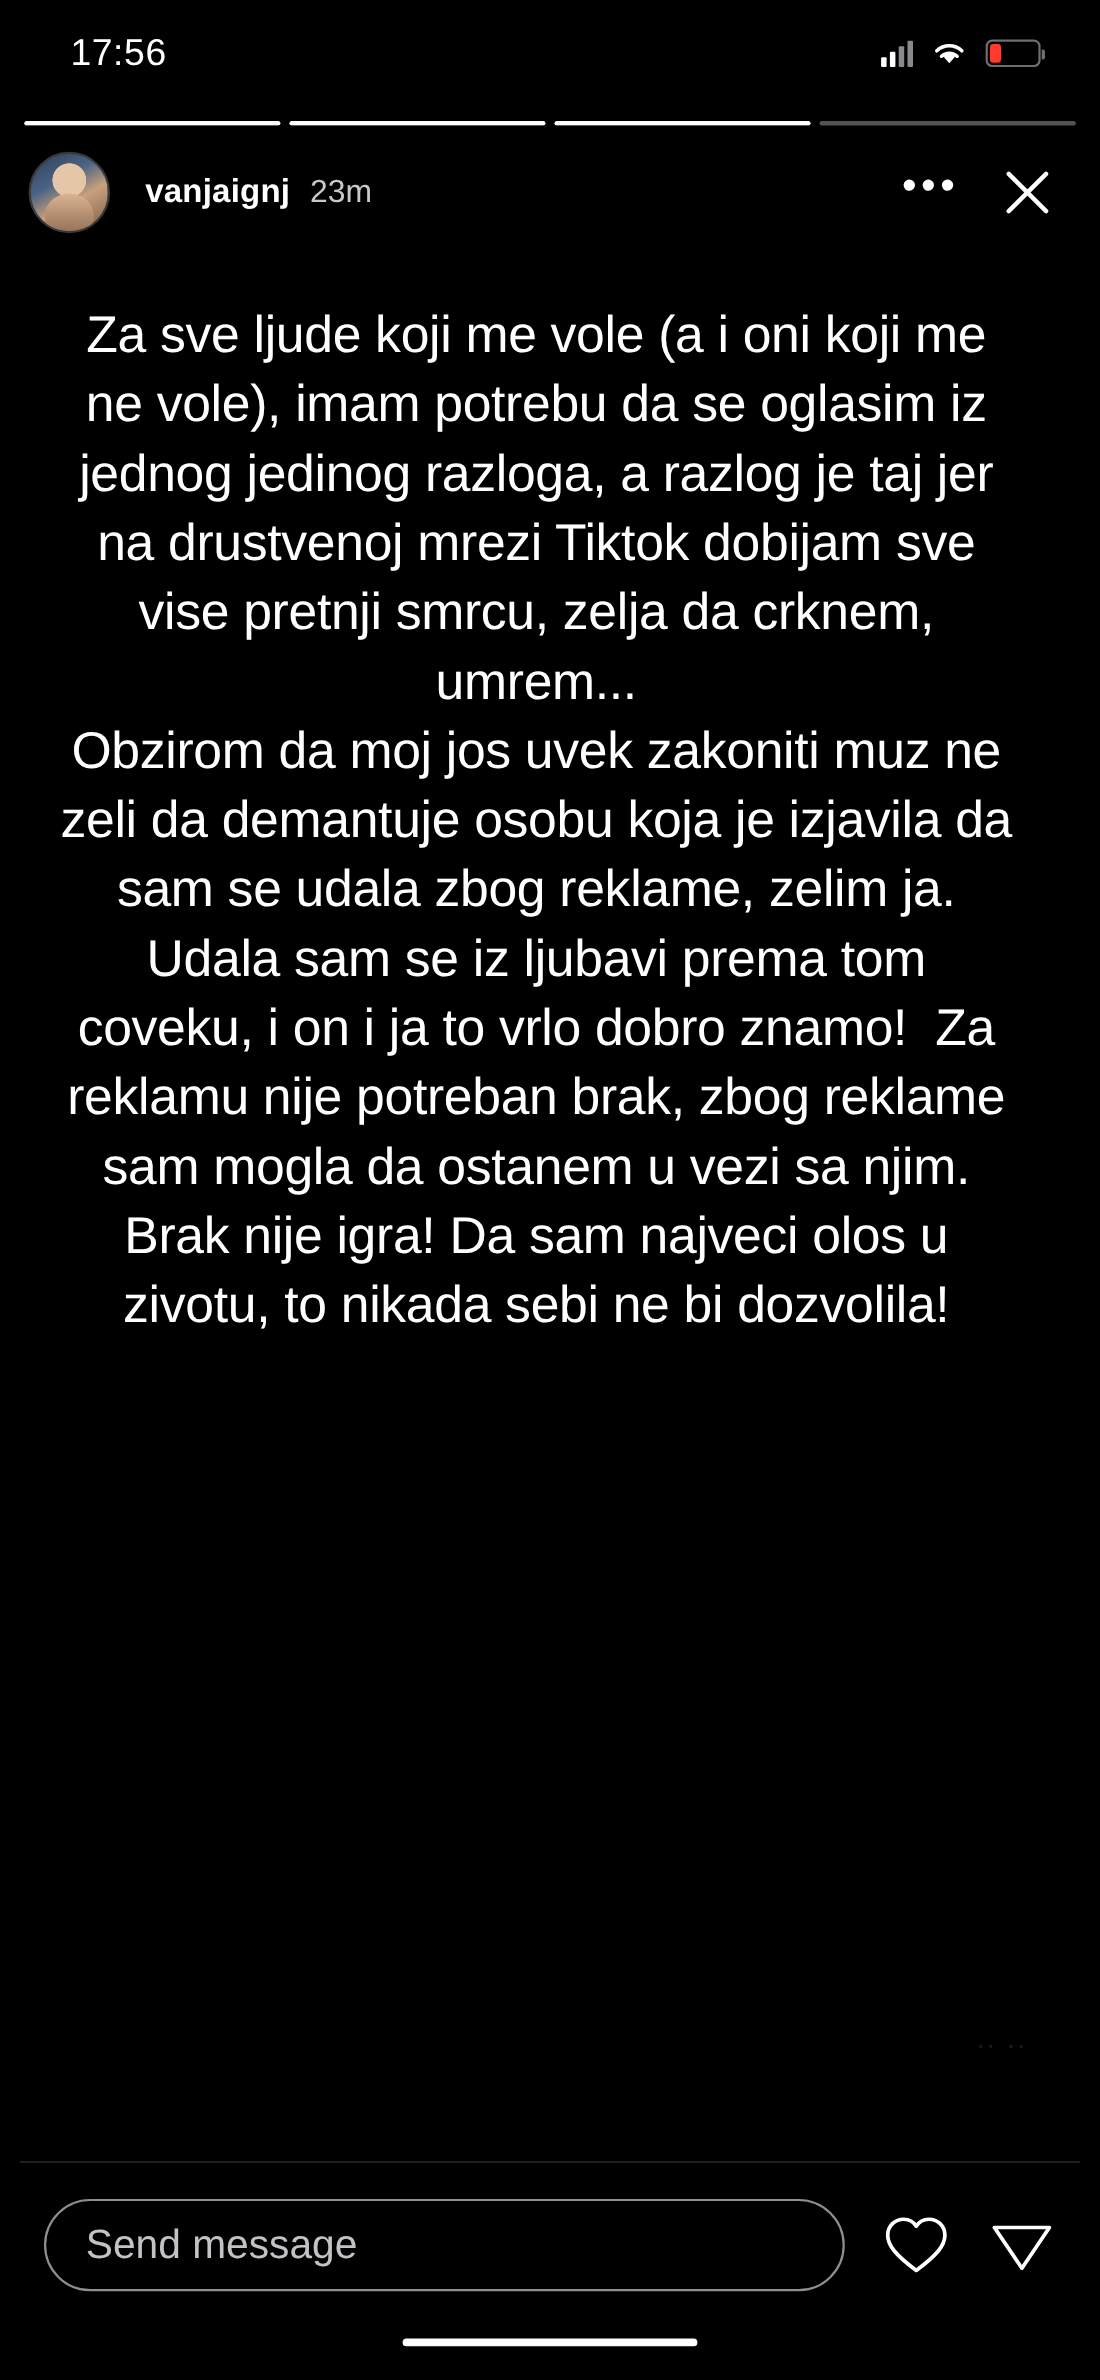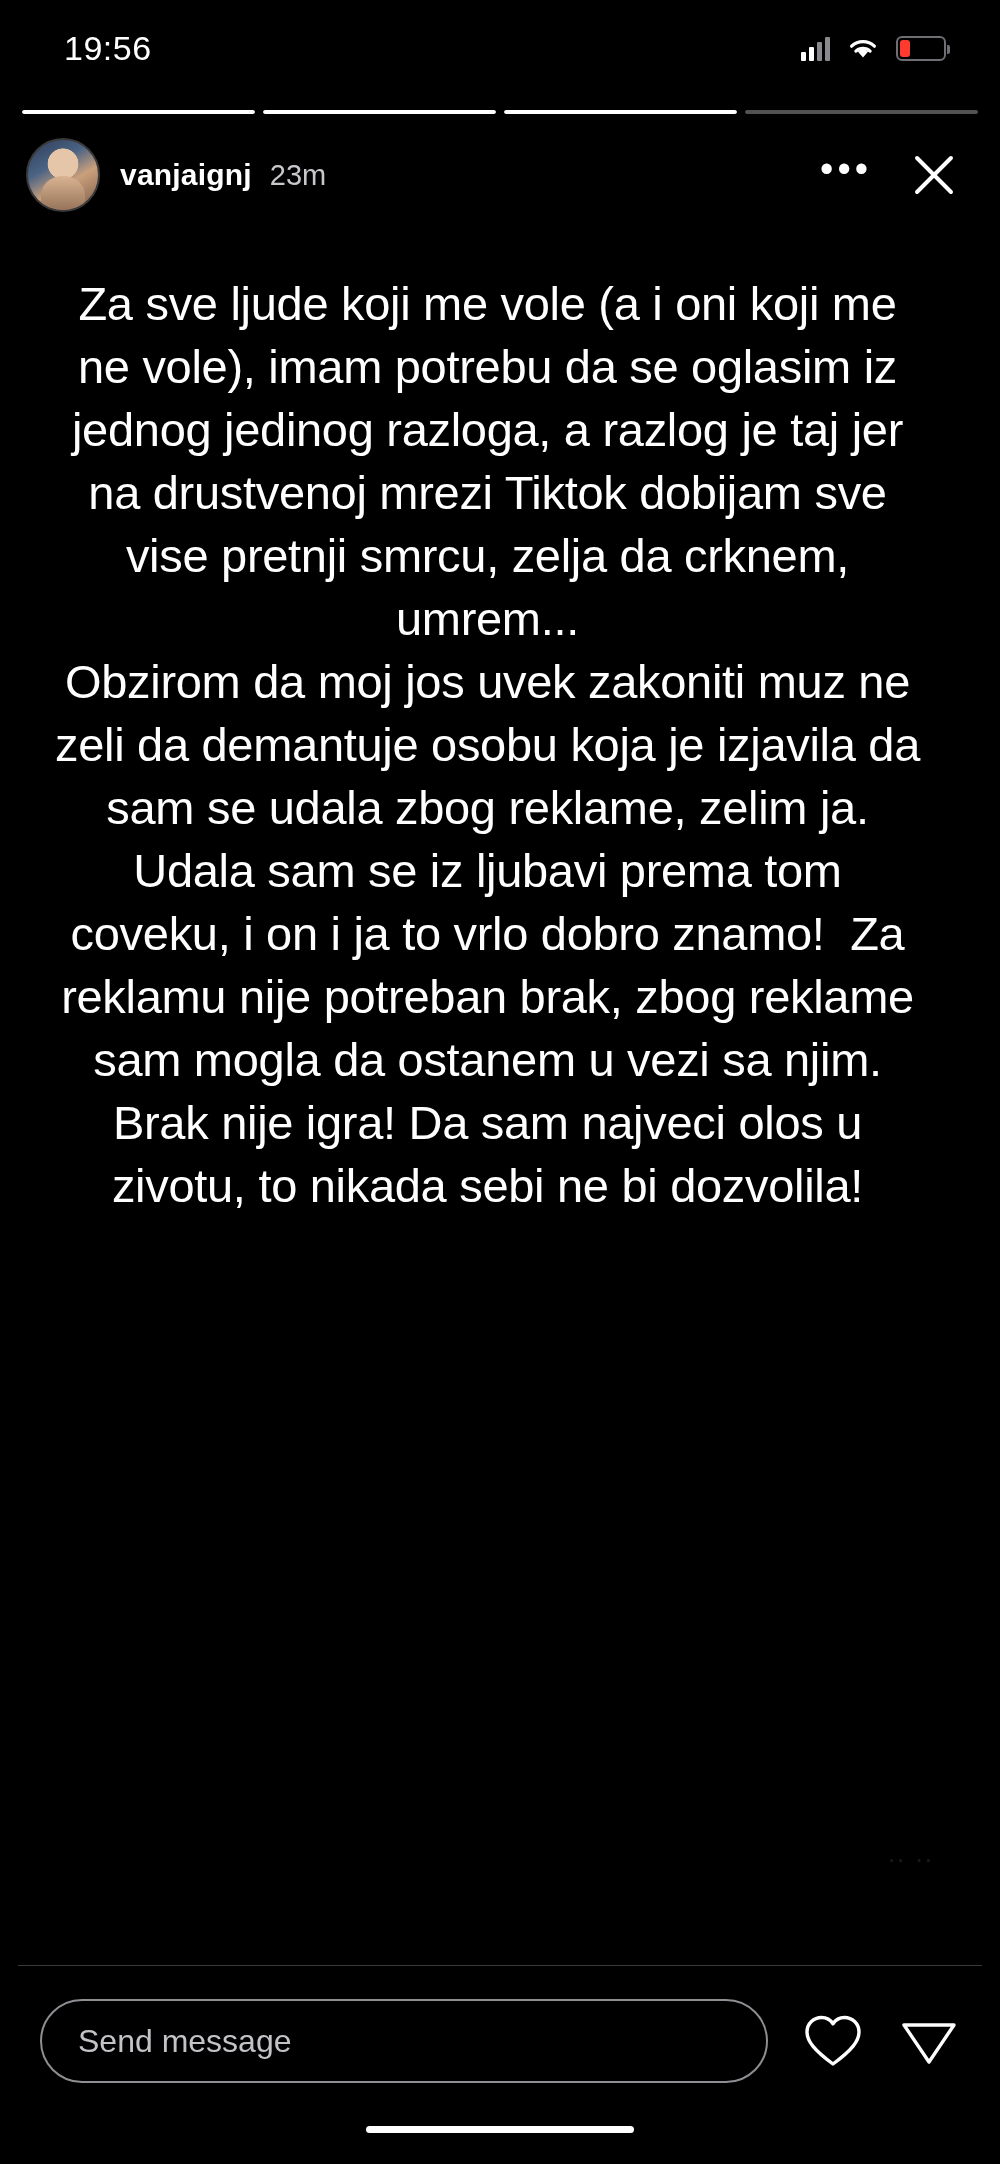--- a/index.html
+++ b/index.html
@@ -135,21 +135,21 @@
   }
   .avatar::after {
     content: "";
     position: absolute;
     left: 18%; top: 52%;
     width: 64%; height: 55%;
     border-radius: 50% 50% 40% 40%;
     background: linear-gradient(180deg, #d9b392 0%, #8e6b52 100%);
   }
   .username {
-    margin-left: 20px;
+    margin-left: 32px;
     font-size: 30px;
     font-weight: 700;
     color: #ffffff;
     letter-spacing: 0.2px;
   }
   .timeago {
     margin-left: 18px;
     font-size: 29px;
     color: #c7c7cc;
     font-weight: 400;
@@ -232,21 +232,21 @@
     align-items: center;
     padding: 0 34px;
     box-sizing: border-box;
     background: transparent;
   }
   .reply-input input {
     background: transparent;
     border: none;
     outline: none;
     color: #ffffff;
-    font-size: 32px;
+    font-size: 37px;
     font-family: "Liberation Sans", sans-serif;
     width: 100%;
   }
   .reply-input input::placeholder { color: #c2c2c7; }
   .icon-btn {
     width: 62px; height: 62px;
     flex: 0 0 62px;
     display: flex;
     align-items: center;
     justify-content: center;
@@ -267,21 +267,21 @@
     border-radius: 4px;
     background: #ffffff;
   }
 </style>
 </head>
 <body>
 
 <div class="phone">
 
   <div class="status-bar">
-    <div class="status-time">19:56</div>
+    <div class="status-time">17:56</div>
     <div class="status-right">
       <div class="sig">
         <i class="on"></i>
           <i class="on"></i>
           <i></i>
           <i></i>
       </div>
       <div class="wifi">
         <svg width="34" height="26" viewBox="0 0 34 26" aria-hidden="true">
           <path d="M17 22.5 L11.8 16.6 a7.6 7.6 0 0 1 10.4 0 Z" fill="#ffffff"></path>

